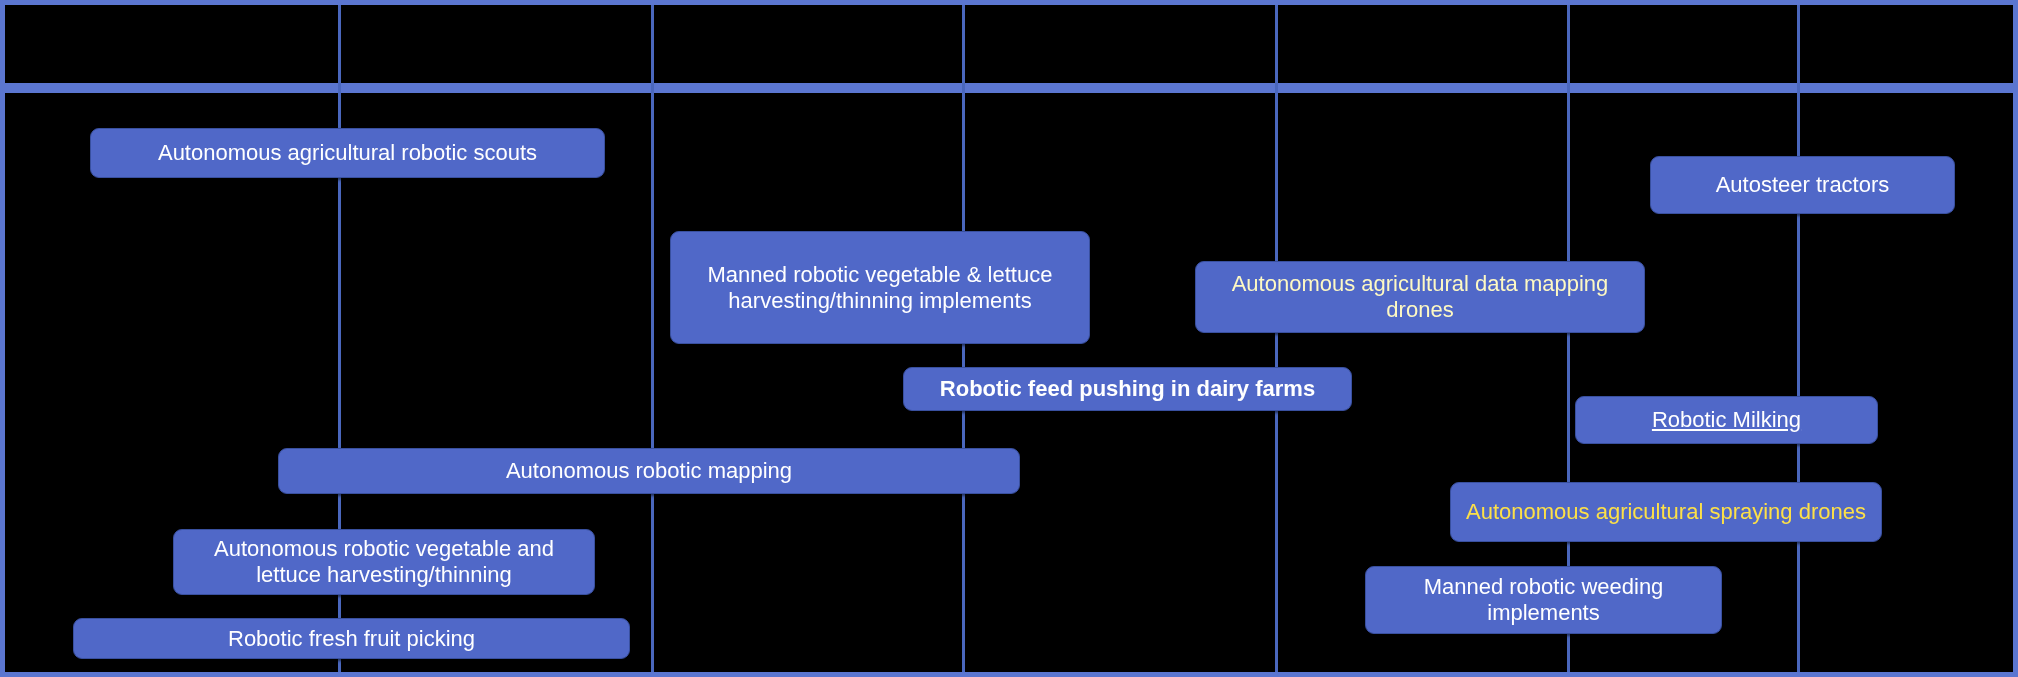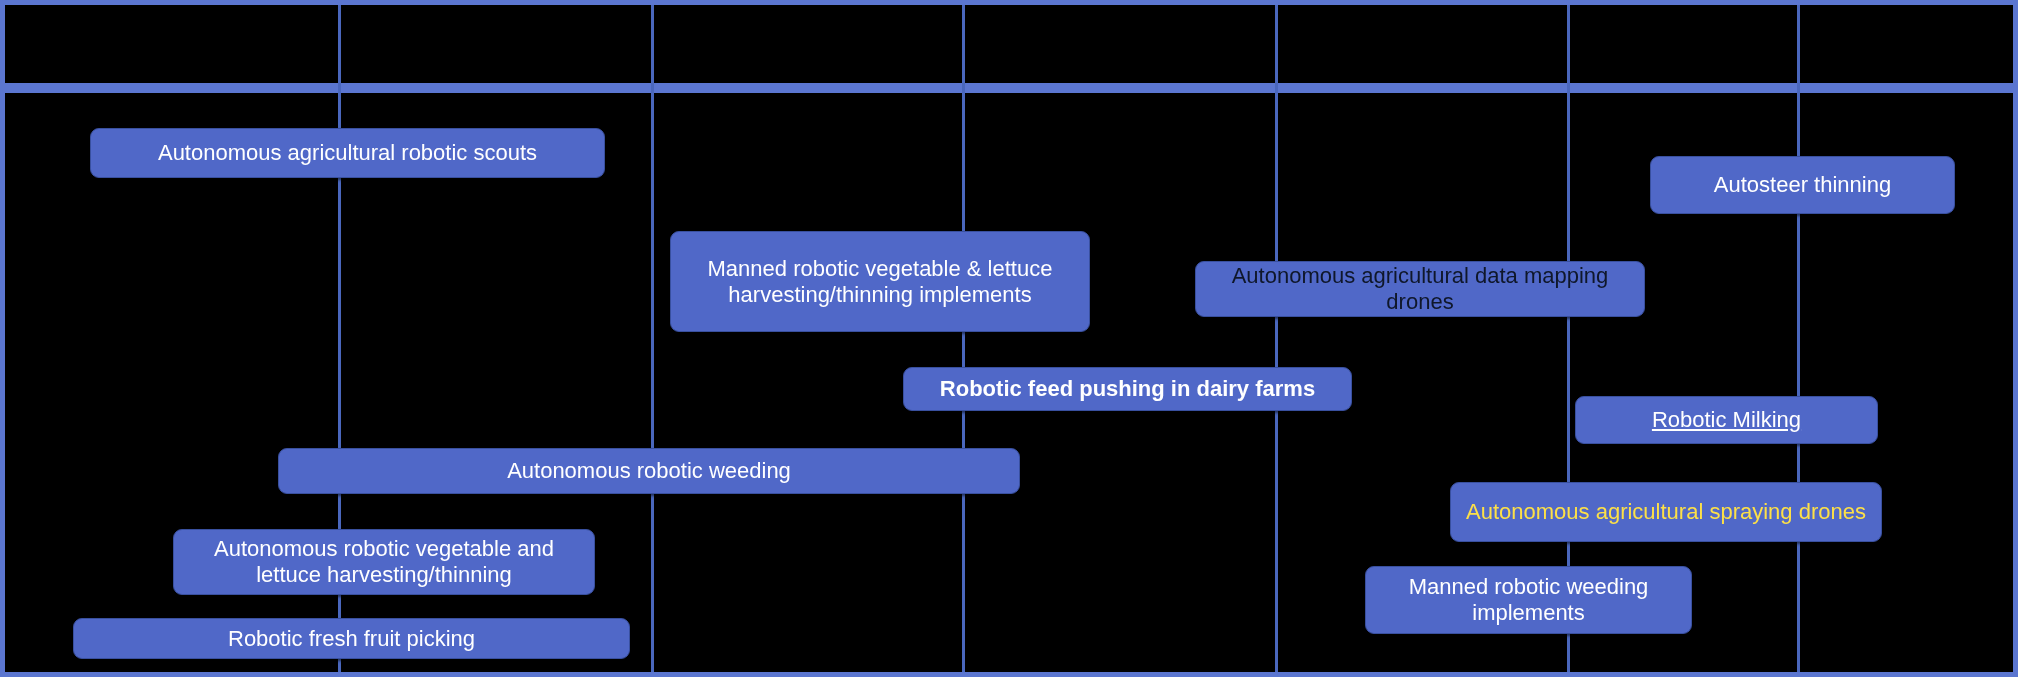--- a/index.html
+++ b/index.html
@@ -105,25 +105,25 @@
       <div class="header-cell" style="left: 5px; width: 334px; height: 78px;"></div>
       <div class="header-cell" style="left: 339px; width: 313px; height: 78px;"></div>
       <div class="header-cell" style="left: 652px; width: 311px; height: 78px;"></div>
       <div class="header-cell" style="left: 963px; width: 313px; height: 78px;"></div>
       <div class="header-cell" style="left: 1276px; width: 292px; height: 78px;"></div>
       <div class="header-cell" style="left: 1568px; width: 230px; height: 78px;"></div>
       <div class="header-cell" style="left: 1798px; width: 215px; height: 78px;"></div>
     </div>
   <div id="bars">
       <div class="bar" style="left: 90px; width: 515px; top: 128px; height: 50px; background: rgb(80, 104, 200); border-color: rgb(57, 80, 159); color: rgb(255, 255, 255);">Autonomous agricultural robotic scouts</div>
-      <div class="bar" style="left: 1650px; width: 305px; top: 156px; height: 58px; background: rgb(80, 104, 200); border-color: rgb(57, 80, 159); color: rgb(255, 255, 255);">Autosteer thinning</div>
-      <div class="bar" style="left: 670px; width: 420px; top: 231px; height: 101px; background: rgb(80, 104, 200); border-color: rgb(57, 80, 159); color: rgb(255, 255, 255);">Manned robotic vegetable &amp; lettuce harvesting/thinning implements</div>
-      <div class="bar" style="left: 1195px; width: 450px; top: 261px; height: 56px; background: rgb(80, 104, 200); border-color: rgb(57, 80, 159); color: #0f172a;">Autonomous agricultural data mapping drones</div>
+      <div class="bar" style="left: 1650px; width: 305px; top: 156px; height: 58px; background: rgb(80, 104, 200); border-color: rgb(57, 80, 159); color: rgb(255, 255, 255);">Autosteer tractors</div>
+      <div class="bar" style="left: 670px; width: 420px; top: 231px; height: 113px; background: rgb(80, 104, 200); border-color: rgb(57, 80, 159); color: rgb(255, 255, 255);">Manned robotic vegetable &amp; lettuce harvesting/thinning implements</div>
+      <div class="bar" style="left: 1195px; width: 450px; top: 261px; height: 72px; background: rgb(80, 104, 200); border-color: rgb(57, 80, 159); color: #fef9c3;">Autonomous agricultural data mapping drones</div>
       <div class="bar" style="left: 903px; width: 449px; top: 367px; height: 44px; background: rgb(80, 104, 200); border-color: rgb(57, 80, 159); color: rgb(255, 255, 255); font-weight: bold;">Robotic feed pushing in dairy farms</div>
       <div class="bar" style="left: 1575px; width: 303px; top: 396px; height: 48px; background: rgb(80, 104, 200); border-color: rgb(57, 80, 159); color: rgb(255, 255, 255); text-decoration: underline;">Robotic Milking</div>
-      <div class="bar" style="left: 278px; width: 742px; top: 448px; height: 46px; background: rgb(80, 104, 200); border-color: rgb(57, 80, 159); color: rgb(255, 255, 255);">Autonomous robotic weeding</div>
+      <div class="bar" style="left: 278px; width: 742px; top: 448px; height: 46px; background: rgb(80, 104, 200); border-color: rgb(57, 80, 159); color: rgb(255, 255, 255);">Autonomous robotic mapping</div>
       <div class="bar" style="left: 1450px; width: 432px; top: 482px; height: 60px; background: rgb(80, 104, 200); border-color: rgb(57, 80, 159); color: #fde047;">Autonomous agricultural spraying drones</div>
       <div class="bar" style="left: 173px; width: 422px; top: 529px; height: 66px; background: rgb(80, 104, 200); border-color: rgb(57, 80, 159); color: rgb(255, 255, 255);">Autonomous robotic vegetable and lettuce harvesting/thinning</div>
-      <div class="bar" style="left: 1365px; width: 327px; top: 566px; height: 68px; background: rgb(80, 104, 200); border-color: rgb(57, 80, 159); color: rgb(255, 255, 255);">Manned robotic weeding implements</div>
+      <div class="bar" style="left: 1365px; width: 357px; top: 566px; height: 68px; background: rgb(80, 104, 200); border-color: rgb(57, 80, 159); color: rgb(255, 255, 255);">Manned robotic weeding implements</div>
       <div class="bar" style="left: 73px; width: 557px; top: 618px; height: 41px; background: rgb(80, 104, 200); border-color: rgb(57, 80, 159); color: rgb(255, 255, 255);">Robotic fresh fruit picking</div>
     </div>
 
 </div>
 
 </body></html>

